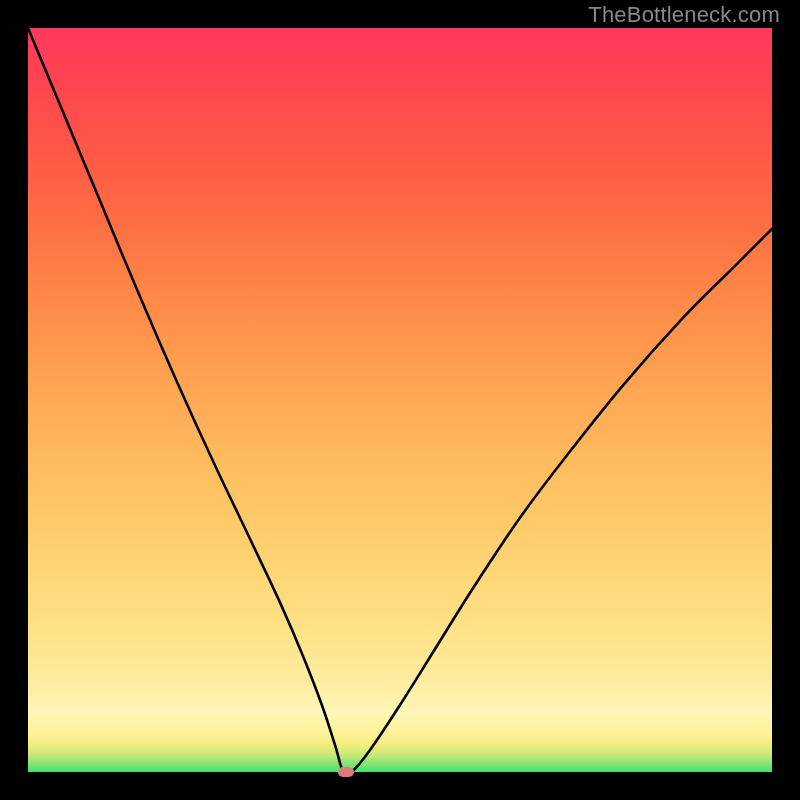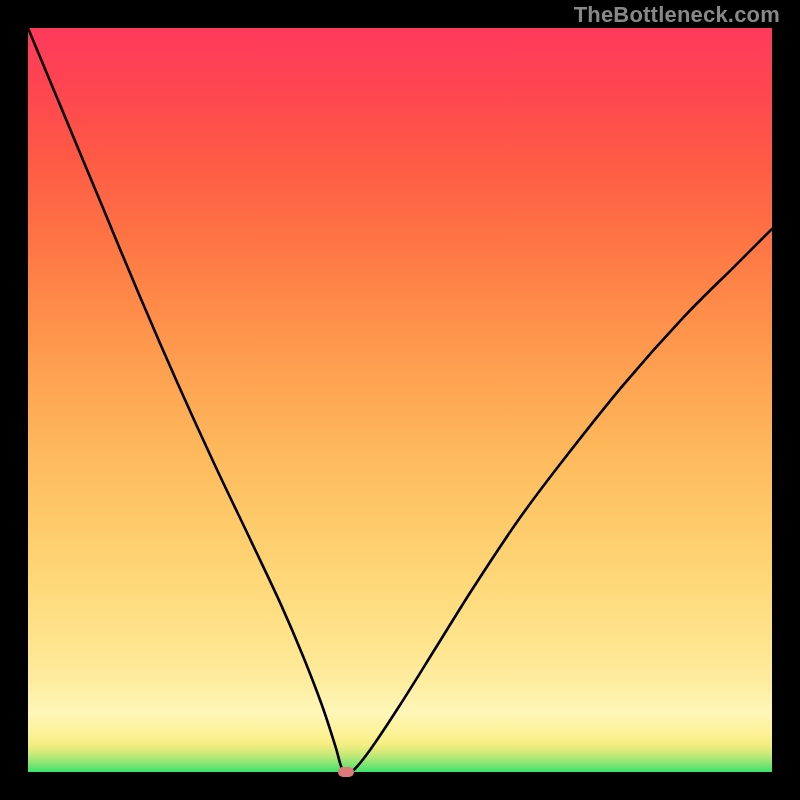--- a/index.html
+++ b/index.html
@@ -65,21 +65,21 @@
     height: 10px;
     background: #db7a78;
     border-radius: 5px;
   }
   #watermark {
     position: absolute;
     top: 2px;
     right: 20px;
     color: #888888;
     font-size: 22px;
-    font-weight: 700;
+    font-weight: 400;
     letter-spacing: 0.2px;
     user-select: none;
   }
 </style>
 </head>
 <body>
 
 <div id="wrap">
   <div id="watermark">TheBottleneck.com</div>
   <div id="plot">

